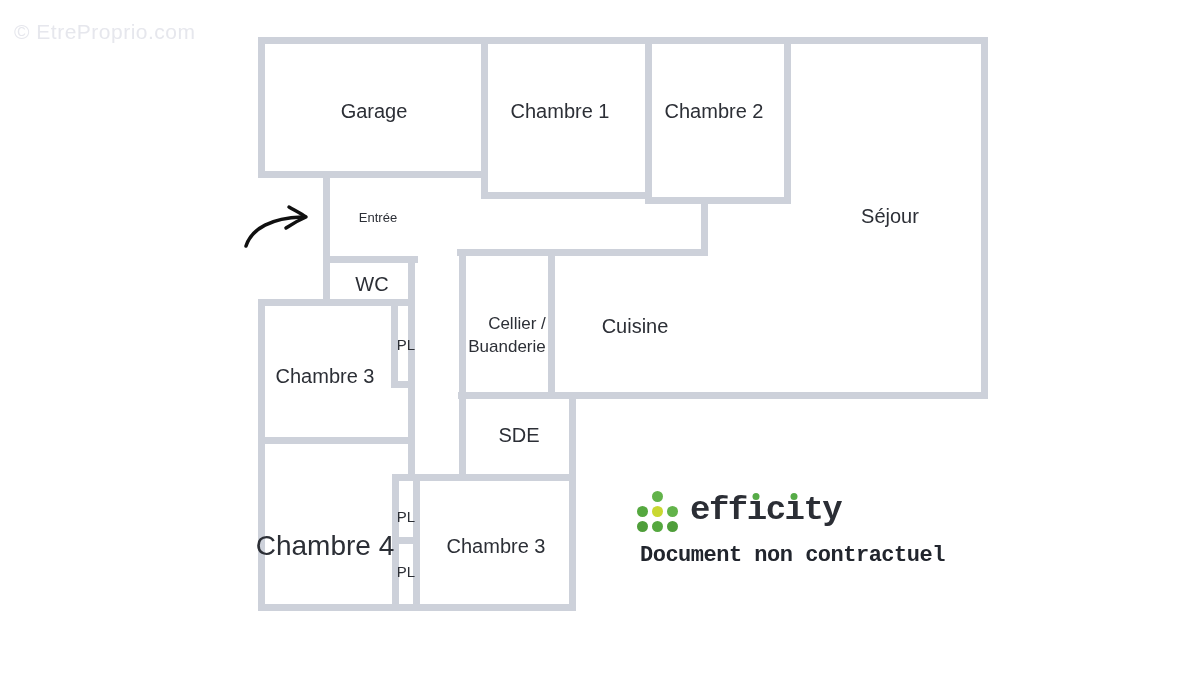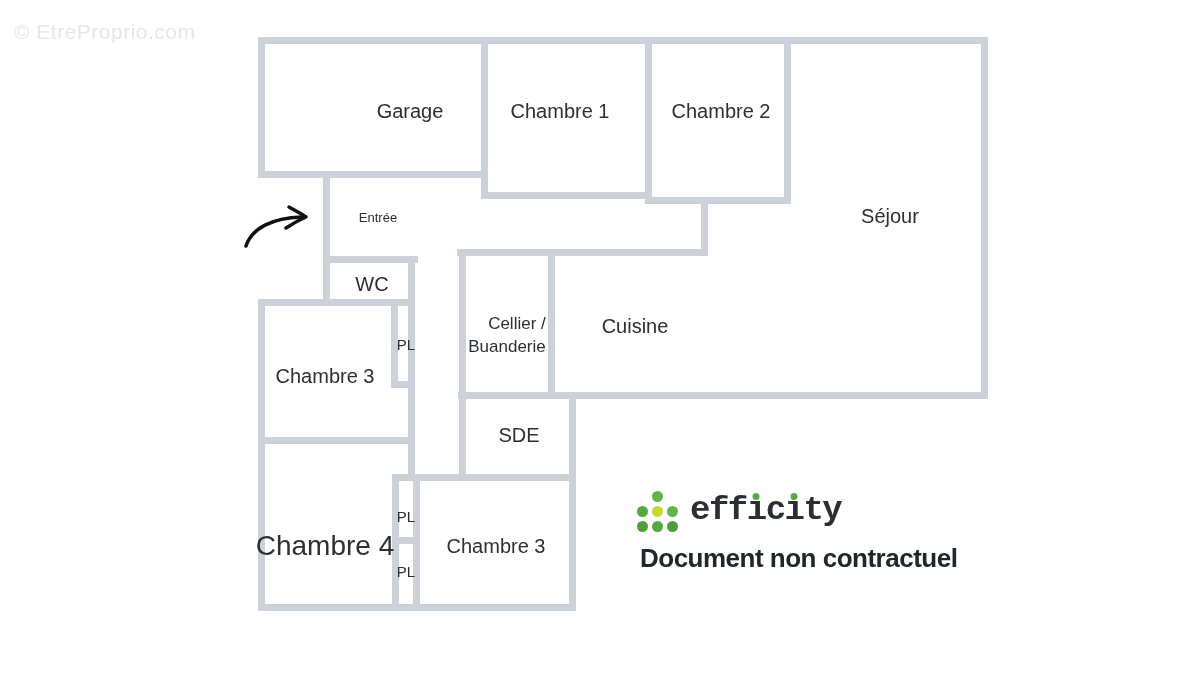--- a/index.html
+++ b/index.html
@@ -12,22 +12,22 @@
              letter-spacing:.5px;}
   .arrow-svg{position:absolute;left:236px;top:198px;}
   .logo{position:absolute;left:637px;top:488px;width:340px;height:52px;}
   .logo-dots{position:absolute;left:0;top:3px;width:41px;height:41px;}
   .logo-dot{position:absolute;width:11px;height:11px;border-radius:50%;}
   .logo-text{position:absolute;left:53px;top:-4px;font-family:Liberation Mono, monospace;
              font-weight:bold;font-size:34px;letter-spacing:-1.5px;color:#2b2e35;line-height:52px;}
   .iwrap{position:relative;display:inline-block;}
   .idot{position:absolute;width:7px;height:7px;border-radius:50%;left:50%;
         transform:translateX(-50%);top:9px;}
-  .disclaimer{position:absolute;left:640px;top:543px;font-weight:bold;font-size:26px;
-              color:#21252d;letter-spacing:-0.5px;}
+  .disclaimer{position:absolute;left:640px;top:543px;font-weight:bold;font-size:22px;
+              color:#21252d;letter-spacing:-0.5px;font-family:Liberation Mono, monospace;}
 </style>
 </head>
 <body>
 
 <div id="stage">
 
   <div class="watermark">© EtreProprio.com</div>
 
   <div id="plan">
       <div class="wall" style="left: 258px; top: 37px; width: 730px; height: 7px; background: rgb(205, 209, 218);"></div>
@@ -52,23 +52,23 @@
       <div class="wall" style="left: 981px; top: 37px; width: 7px; height: 362px; background: rgb(205, 209, 218);"></div>
       <div class="wall" style="left: 701px; top: 197px; width: 7px; height: 59px; background: rgb(205, 209, 218);"></div>
       <div class="wall" style="left: 408px; top: 256px; width: 7px; height: 225px; background: rgb(205, 209, 218);"></div>
       <div class="wall" style="left: 391px; top: 299px; width: 7px; height: 89px; background: rgb(205, 209, 218);"></div>
       <div class="wall" style="left: 459px; top: 249px; width: 7px; height: 150px; background: rgb(205, 209, 218);"></div>
       <div class="wall" style="left: 548px; top: 249px; width: 7px; height: 150px; background: rgb(205, 209, 218);"></div>
       <div class="wall" style="left: 459px; top: 392px; width: 7px; height: 89px; background: rgb(205, 209, 218);"></div>
       <div class="wall" style="left: 569px; top: 392px; width: 7px; height: 219px; background: rgb(205, 209, 218);"></div>
       <div class="wall" style="left: 392px; top: 474px; width: 7px; height: 137px; background: rgb(205, 209, 218);"></div>
       <div class="wall" style="left: 413px; top: 474px; width: 7px; height: 137px; background: rgb(205, 209, 218);"></div>
-      <div class="room-label" style="left: 374px; top: 111px; font-size: 20px; margin-left: 36px;">Garage</div>
+      <div class="room-label" style="left: 374px; top: 111px; font-size: 20px;">Garage</div>
       <div class="room-label" style="left: 560px; top: 111px; font-size: 20px;">Chambre 1</div>
-      <div class="room-label" style="left: 714px; top: 111px; font-size: 20px; margin-left: 7px;">Chambre 2</div>
+      <div class="room-label" style="left: 714px; top: 111px; font-size: 20px;">Chambre 2</div>
       <div class="room-label" style="left: 890px; top: 216px; font-size: 20px;">Séjour</div>
       <div class="room-label" style="left: 378px; top: 218px; font-size: 13px;">Entrée</div>
       <div class="room-label" style="left: 372px; top: 284px; font-size: 20px;">WC</div>
       <div class="room-label" style="left: 507px; top: 336px; font-size: 17px; text-align: right;">Cellier /
 Buanderie</div>
       <div class="room-label" style="left: 635px; top: 326px; font-size: 20px;">Cuisine</div>
       <div class="room-label" style="left: 325px; top: 376px; font-size: 20px;">Chambre 3</div>
       <div class="room-label" style="left: 406px; top: 345px; font-size: 15px;">PL</div>
       <div class="room-label" style="left: 519px; top: 435px; font-size: 20px;">SDE</div>
       <div class="room-label" style="left: 325px; top: 546px; font-size: 28px;">Chambre 4</div>

